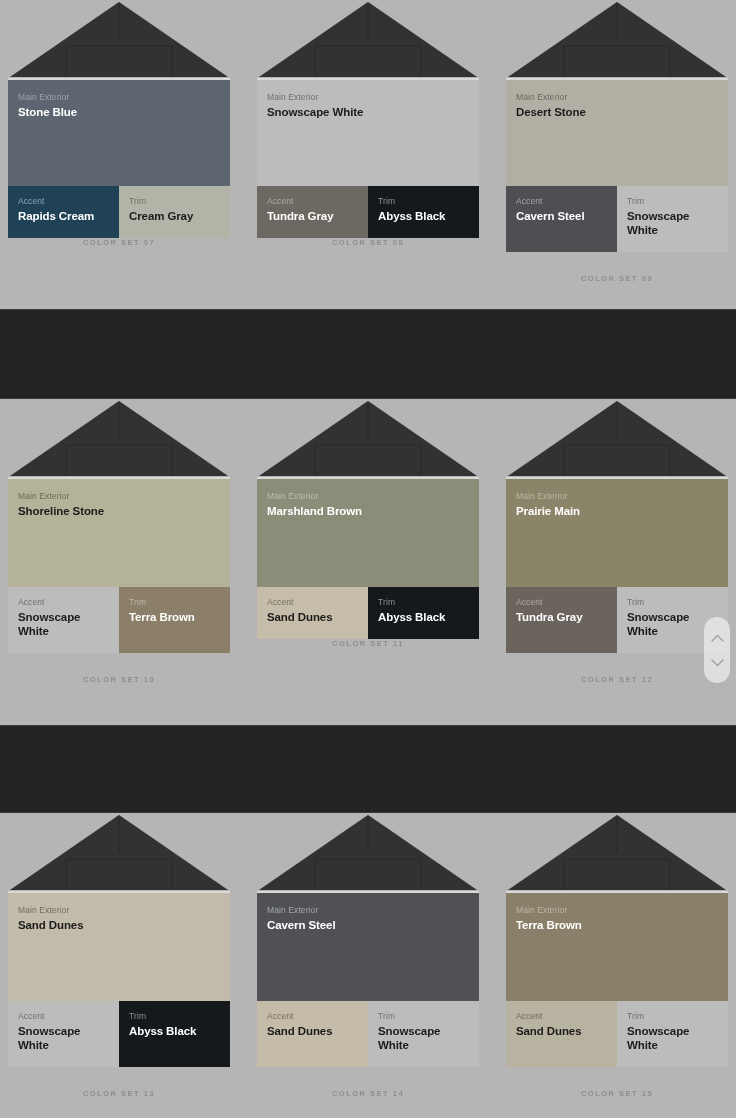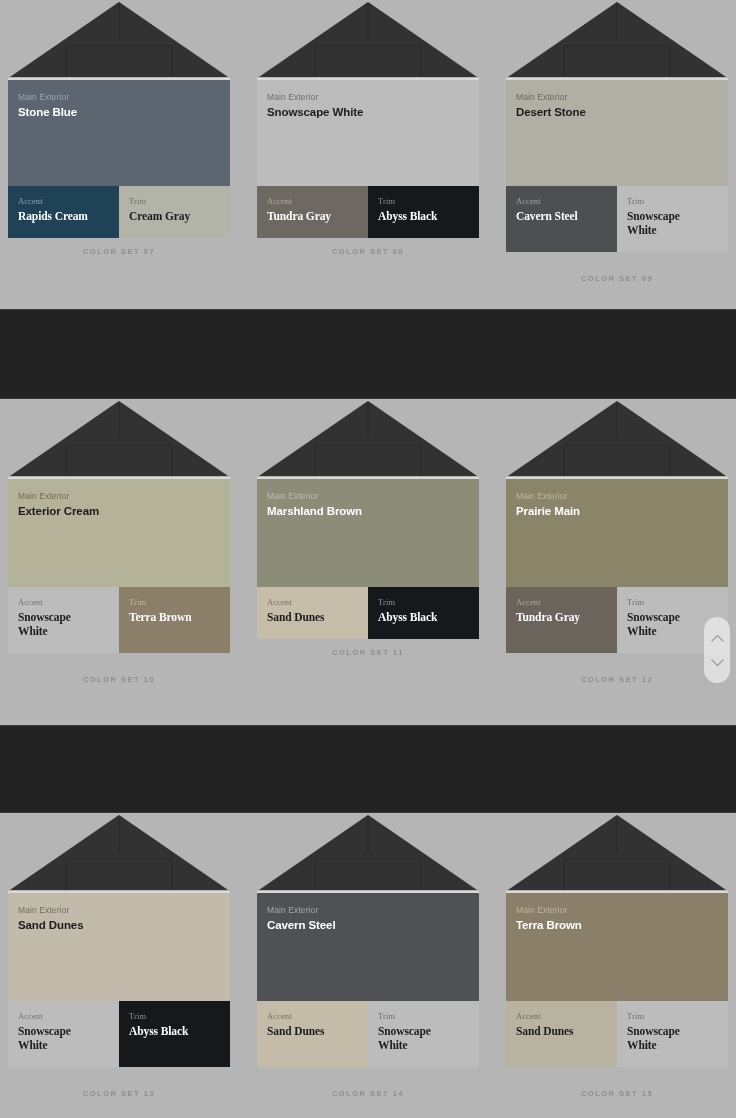--- a/index.html
+++ b/index.html
@@ -65,21 +65,20 @@
     border-top: 2px solid #d8d8d8;
   }
   .row-2 .body-swatch { height: 110px; }
   .row-3 .body-swatch { height: 110px; }
 
   
   .pair {
     display: flex;
     width: 100%;
     gap: 0;
-    font-family: Liberation Serif, serif;
   }
   .sw {
     position: relative;
     flex: 1 1 50%;
     min-height: 52px;
     padding: 10px 10px 12px 10px;
   }
   .sw.tall { min-height: 66px; }
 
   
@@ -94,21 +93,21 @@
   .nm {
     font-size: 11.5px;
     line-height: 14px;
     font-weight: bold;
     letter-spacing: -0.1px;
   }
   .nm.two-line { max-width: 72px; }
 
   
   .set-cap {
-    margin-top: 9px;
+    margin-top: 0;
     width: 100%;
     text-align: center;
     font-size: 7.5px;
     font-weight: bold;
     letter-spacing: 1.5px;
     color: #8e8e8e;
     text-transform: uppercase;
   }
   .set-cap.low { margin-top: 22px; }
 
@@ -231,21 +230,21 @@
               <polygon points="111,2 220,77 2,77" fill="#333333"></polygon>
               <polygon points="111,2 220,77 2,77" fill="#2e2e2e" opacity="0.25"></polygon>
               <line x1="111" y1="4" x2="111" y2="40" stroke="#262626" stroke-width="1.1" opacity="0.8"></line>
               <line x1="58" y1="46" x2="164" y2="46" stroke="#262626" stroke-width="1.1" opacity="0.8"></line>
               <line x1="58" y1="46" x2="58" y2="77" stroke="#262626" stroke-width="1.1" opacity="0.8"></line>
               <line x1="164" y1="46" x2="164" y2="77" stroke="#262626" stroke-width="1.1" opacity="0.8"></line>
             </svg>
           </div>
           <div class="body-swatch" style="background:#b4b399">
             <div class="lbl" style="color:#6b6b58">Main Exterior</div>
-            <div class="nm" style="color:#1c1c1c">Exterior Cream</div>
+            <div class="nm" style="color:#1c1c1c">Shoreline Stone</div>
           </div>
           <div class="pair">
             <div class="sw tall" style="background:#bcbcbc">
               <div class="lbl" style="color:#6f6f6f">Accent</div>
               <div class="nm two-line" style="color:#1c1c1c">Snowscape White</div>
             </div>
             <div class="sw" style="background:#8b7f6a">
               <div class="lbl" style="color:#c0b7a6">Trim</div>
               <div class="nm" style="color:#ffffff">Terra Brown</div>
             </div>

